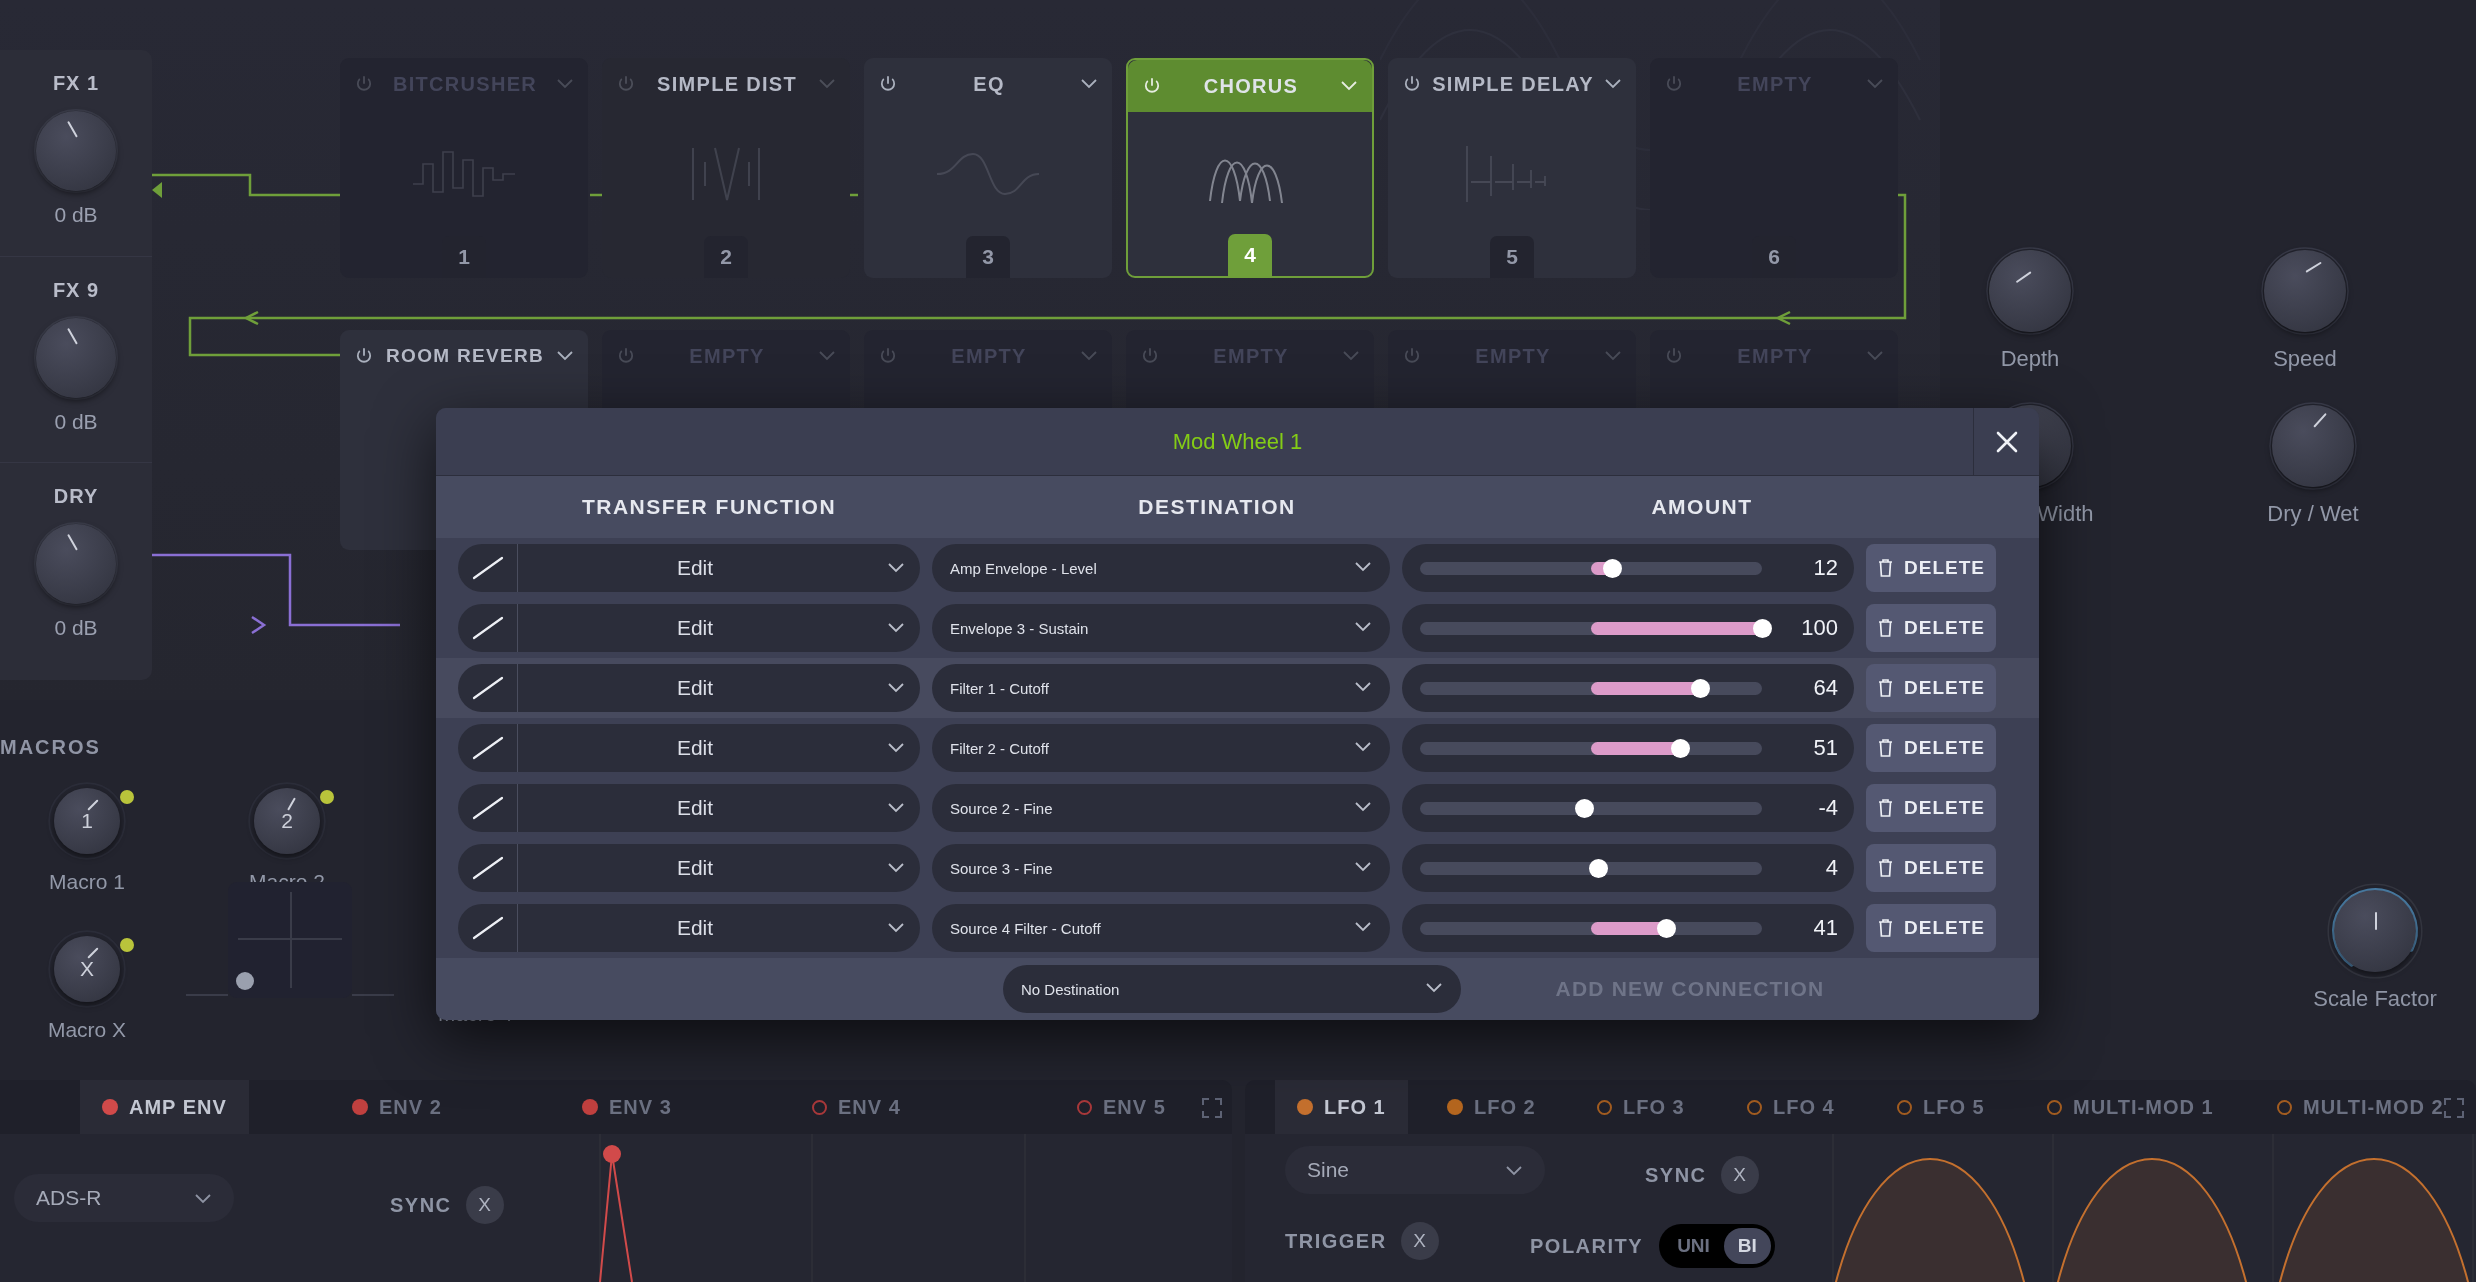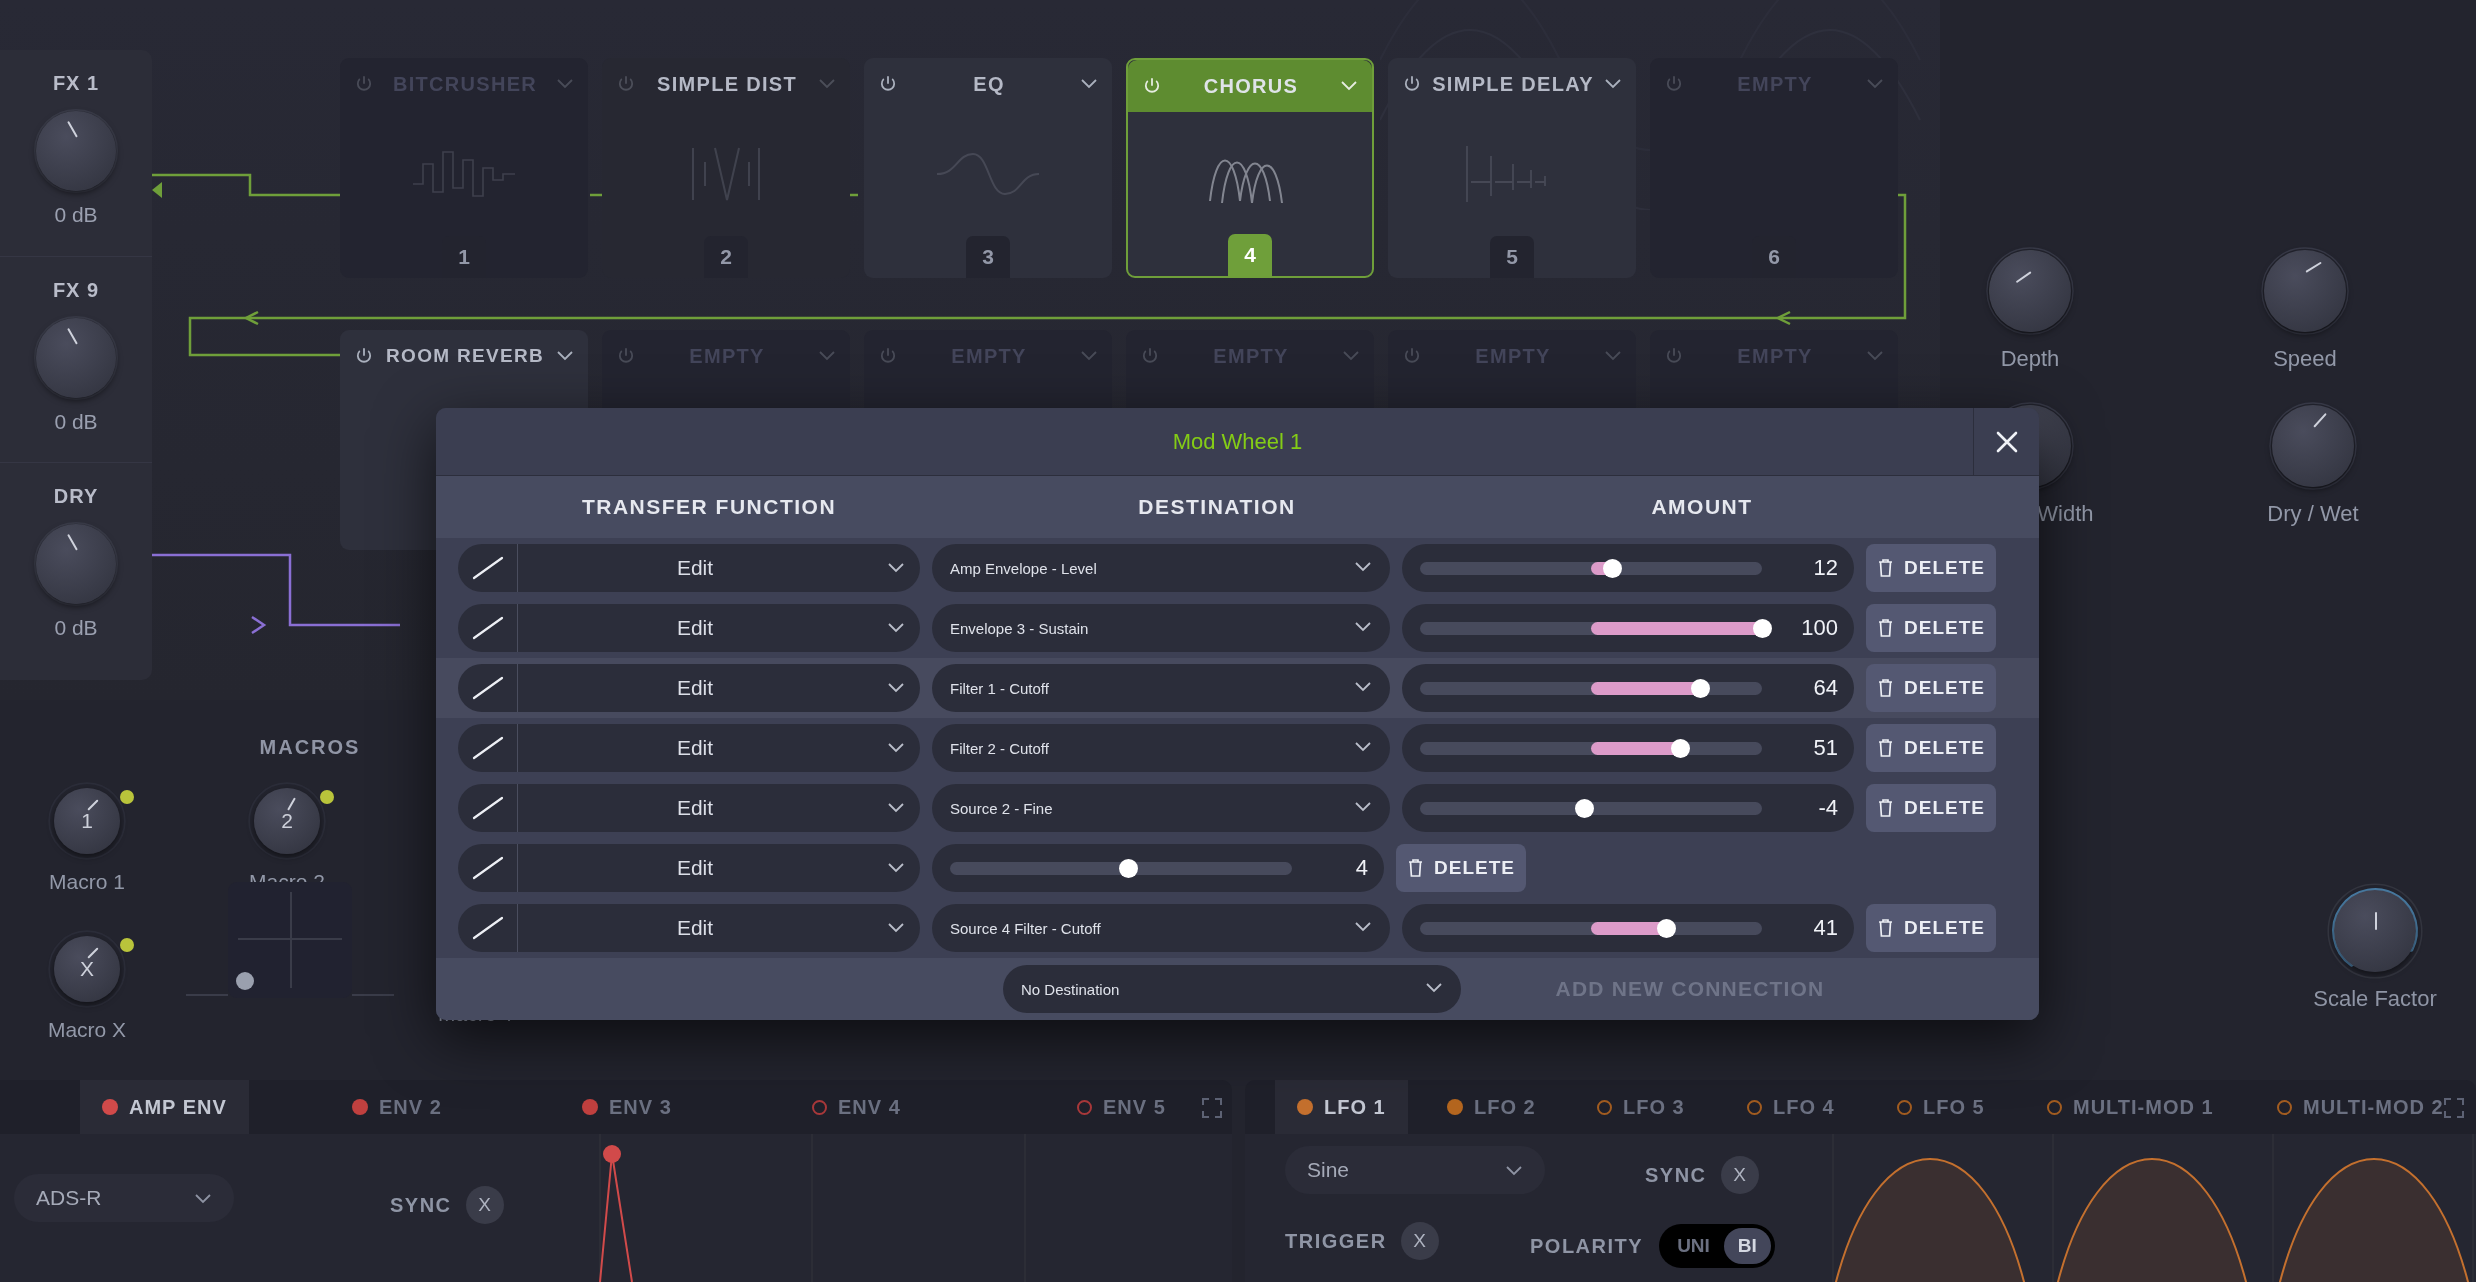--- a/index.html
+++ b/index.html
@@ -71,21 +71,21 @@
   .rk .kl { margin-top:14px; font-size:22px; color:#9298a8; }
 
   
   .wavedeco{ position:absolute; right:0; top:0; width:560px; height:210px;
      opacity:.35; }
 
   
   .bottom { position:absolute; left:0; top:700px; width:2476px; height:382px;
      background:#23242e; }
   .macros { position:absolute; left:0; top:10px; width:620px; height:330px; }
-  .macros-title { text-align:center; font-size:20px; font-weight:bold;
+  .macros-title { text-align:left; font-size:20px; font-weight:bold;
      letter-spacing:2px; color:#9095a5; padding-top:26px; }
   .macro { position:absolute; text-align:center; width:130px; }
   .macro .kw { width:66px; height:66px; margin:0 auto; position:relative; }
   .macro .mnum { position:absolute; inset:0; display:flex; align-items:center;
      justify-content:center; font-size:21px; color:#cdd0da; }
   .macro .ml { margin-top:16px; font-size:21px; color:#9298a8; }
   .led { position:absolute; width:14px; height:14px; border-radius:50%;
      background:#b9c43b; right:14px; top:4px; }
   .xypad { position:absolute; left:228px; top:172px; width:124px; height:116px;
      background:#212230; border-radius:9px; }
@@ -855,20 +855,26 @@
               <path d="M3 23 L31 3" stroke="#eef0f5" stroke-width="2.2" stroke-linecap="round"></path>
             </svg>
           </div>
           <div class="tf-edit">Edit</div>
           <div class="tf-chev">
             <svg width="18" height="12" viewBox="0 0 18 12">
               <path d="M2 2 L9 9 L16 2" stroke="#b9bdc9" stroke-width="1.8" fill="none"></path>
             </svg>
           </div>
         </div>
+        <div class="ds-pill">
+          <span class="ds-name">Source 3 - Fine</span>
+          <span><svg width="18" height="12" viewBox="0 0 18 12">
+              <path d="M2 2 L9 9 L16 2" stroke="#b9bdc9" stroke-width="1.8" fill="none"></path>
+            </svg></span>
+        </div>
         <div class="am-pill">
           <div class="track">
             <div class="fill" style="left: 50%; width: 2%; background: rgb(220, 155, 201);"></div>
             <div class="thumb" style="left: calc(52% - 9px);"></div>
           </div>
           <div class="am-val">4</div>
         </div>
         <div class="del-btn">
           <svg width="17" height="20" viewBox="0 0 17 20">
             <path d="M2 4 H15 M6 4 V2 H11 V4 M3.5 4 L4.4 18 H12.6 L13.5 4" stroke="#eceef4" stroke-width="1.7" fill="none"></path>

